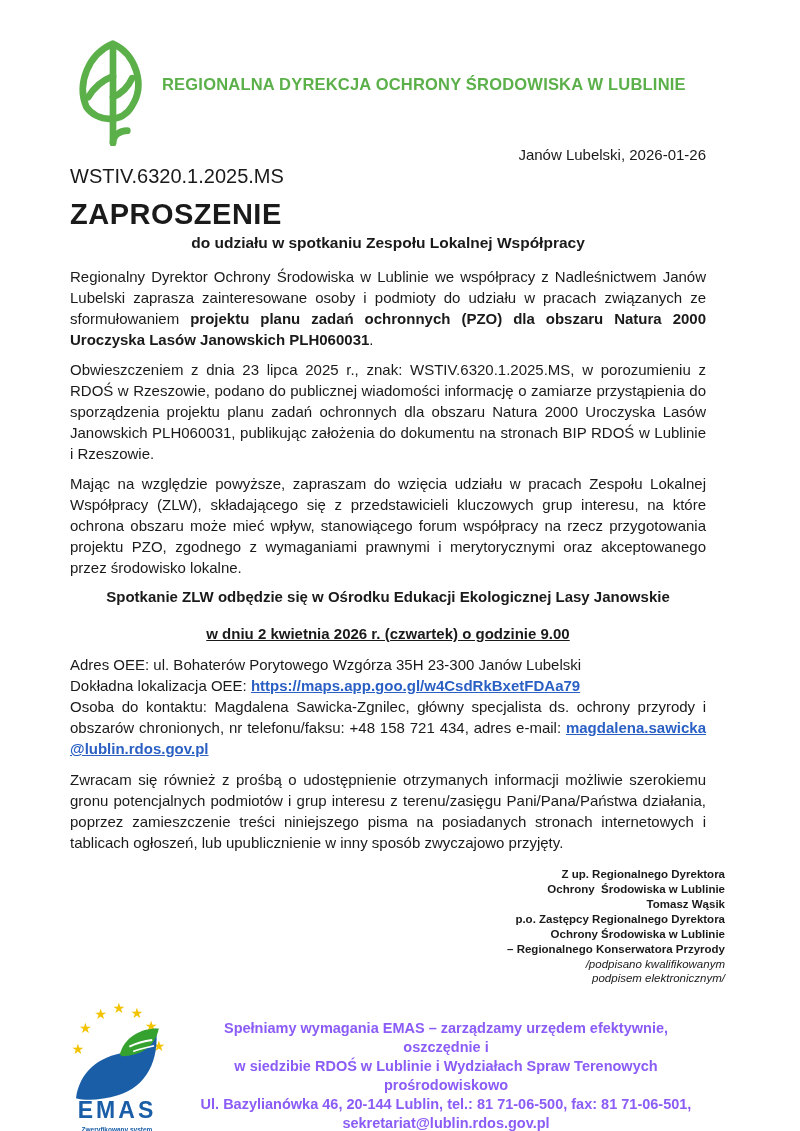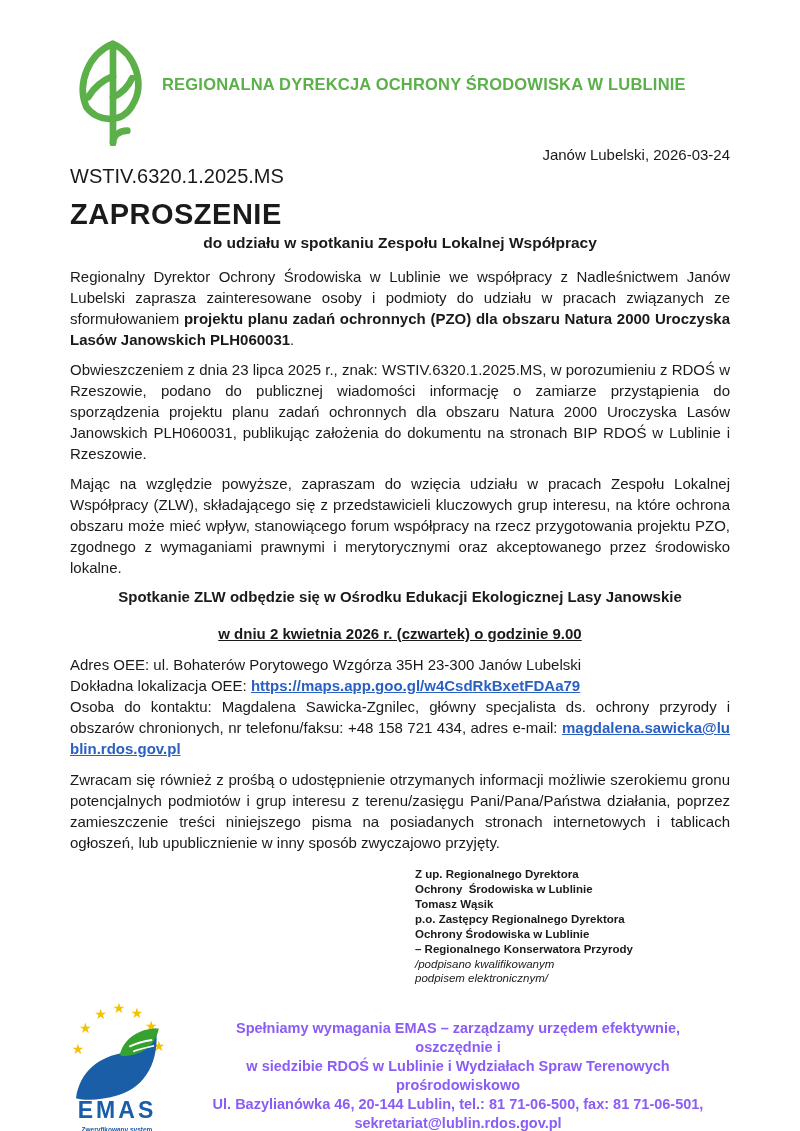--- a/index.html
+++ b/index.html
@@ -1,20 +1,20 @@
 <!DOCTYPE html>
 <html lang="pl"><head>
 <meta charset="utf-8">
 <style>
   * { margin:0; padding:0; box-sizing:border-box; }
   html,body { background:#ffffff; }
   body { font-family:"Liberation Sans", sans-serif; color:#1a1a1a; }
   .page {
     position:relative; width:800px; height:1131px; margin:0 auto;
-    background:#ffffff; overflow:hidden; padding:36px 70px 0 70px;
+    background:#ffffff; overflow:hidden; padding:36px 94px 0 70px;
   }
   
   .logo-row { display:flex; align-items:center; height:110px; }
   .leaf-svg { width:86px; height:110px; flex:0 0 auto; }
   .org-name {
     color:#5bb04a; font-weight:bold; font-size:16.5px; letter-spacing:0.2px;
     margin-left:6px; margin-top:-14px;
   }
   .place-date { text-align:right; font-size:15px; margin-top:0; }
   .ref-number { font-size:20px; margin-top:2px; }
@@ -23,21 +23,21 @@
   .doc-subtitle { text-align:center; font-size:15.5px; font-weight:bold; line-height:22px; }
   
   .para { font-size:15px; line-height:21px; text-align:justify; margin-top:9px; }
   .para.first { margin-top:12px; }
   .center-bold { text-align:center; font-weight:bold; font-size:15px; line-height:21px; }
   .mt8 { margin-top:8px; } .mt16 { margin-top:16px; } .mt10 { margin-top:10px; }
   .underline { text-decoration:underline; }
   .addr { font-size:15px; line-height:21px; text-align:justify; margin-top:10px; }
   a.link { color:#2a5fc4; text-decoration:underline; cursor:pointer; word-break:break-all;font-weight:bold; }
   
-  .signature { width:310px; margin:14px 0 0 345px; text-align:left; }
+  .signature { width:310px; margin:14px 0 0 345px; text-align:right; }
   .sig-line { font-size:11.5px; font-weight:bold; line-height:15px; white-space:pre-wrap; }
   .sig-italic { font-size:11.5px; font-style:italic; line-height:14px; }
   
   .footer { display:flex; margin-top:16px; align-items:flex-start; }
   .emas { width:106px; flex:0 0 auto; margin-left:-6px; text-align:center; }
   .emas-svg { width:104px; height:100px; display:block; }
   .emas-word { color:#1a5ea8; font-weight:bold; font-size:23px; letter-spacing:3px; margin-top:-4px; }
   .emas-sub { margin-top:2px; }
   .emas-sub div { color:#1a5ea8; font-size:6.5px; font-weight:bold; line-height:7.5px; }
   .footer-text { flex:1 1 auto; margin-top:18px; padding:0 10px 0 26px; }
@@ -53,21 +53,21 @@
       <g fill="none" stroke="#5bb04a" stroke-width="7" stroke-linecap="round" stroke-linejoin="round">
         <path d="M45,8 C19,19 7,50 17,74 C28,90 54,92 65,73 C79,51 69,19 45,8 Z"></path>
         <path d="M45,14 L45,112"></path>
         <path d="M45,42 C35,46 25,54 19,64"></path>
         <path d="M45,64 C54,60 61,53 65,44"></path>
         <path d="M45,112 C45,104 52,99 60,99"></path>
       </g>
     </svg>
     <div class="org-name">REGIONALNA DYREKCJA OCHRONY ŚRODOWISKA W LUBLINIE</div>
   </div>
-  <div class="place-date">Janów Lubelski, 2026-03-24</div>
+  <div class="place-date">Janów Lubelski, 2026-01-26</div>
   <div class="ref-number">WSTIV.6320.1.2025.MS</div>
 
   <div class="doc-title">ZAPROSZENIE</div>
   <div class="doc-subtitle">do udziału w spotkaniu Zespołu Lokalnej Współpracy</div>
 
   <p class="para first"><span>Regionalny Dyrektor Ochrony Środowiska w Lublinie we współpracy z Nadleśnictwem Janów Lubelski zaprasza zainteresowane osoby i podmioty do udziału w pracach związanych ze sformułowaniem </span><b>projektu planu zadań ochronnych (PZO) dla obszaru Natura 2000 Uroczyska Lasów Janowskich PLH060031</b><span>.</span></p>
 
   <p class="para">Obwieszczeniem z dnia 23 lipca 2025 r., znak: WSTIV.6320.1.2025.MS, w porozumieniu z RDOŚ w Rzeszowie, podano do publicznej wiadomości informację o zamiarze przystąpienia do sporządzenia projektu planu zadań ochronnych dla obszaru Natura 2000 Uroczyska Lasów Janowskich PLH060031, publikując założenia do dokumentu na stronach BIP RDOŚ w Lublinie i Rzeszowie.</p>
 
   <p class="para">Mając na względzie powyższe, zapraszam do wzięcia udziału w pracach Zespołu Lokalnej Współpracy (ZLW), składającego się z przedstawicieli kluczowych grup interesu, na które ochrona obszaru może mieć wpływ, stanowiącego forum współpracy na rzecz przygotowania projektu PZO, zgodnego z wymaganiami prawnymi i merytorycznymi oraz akceptowanego przez środowisko lokalne.</p>

